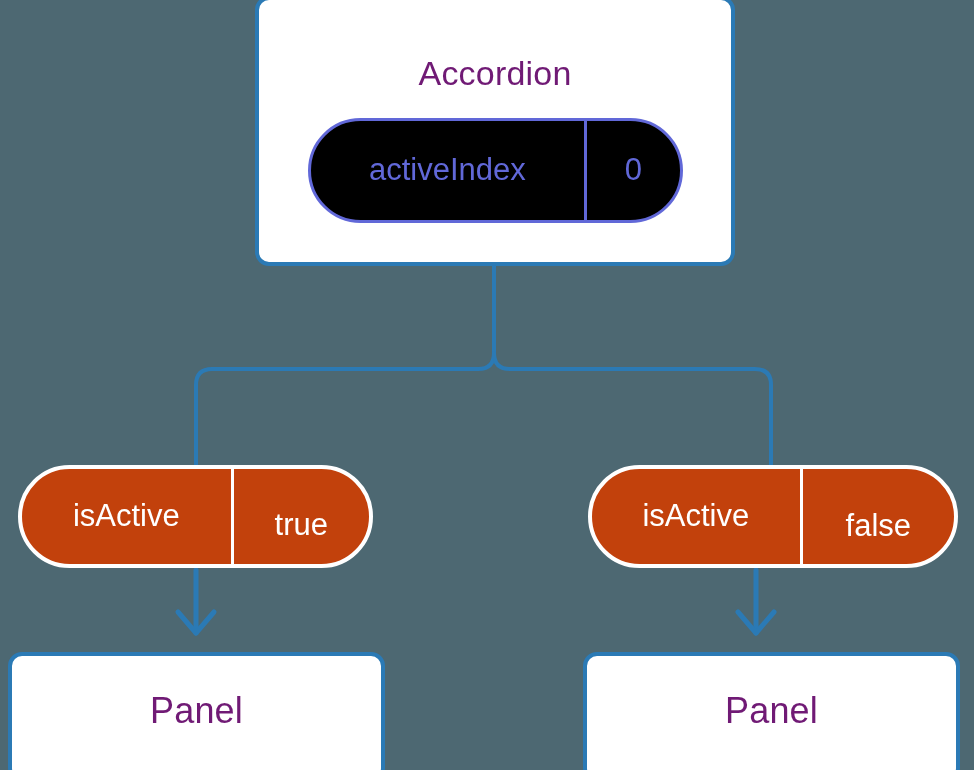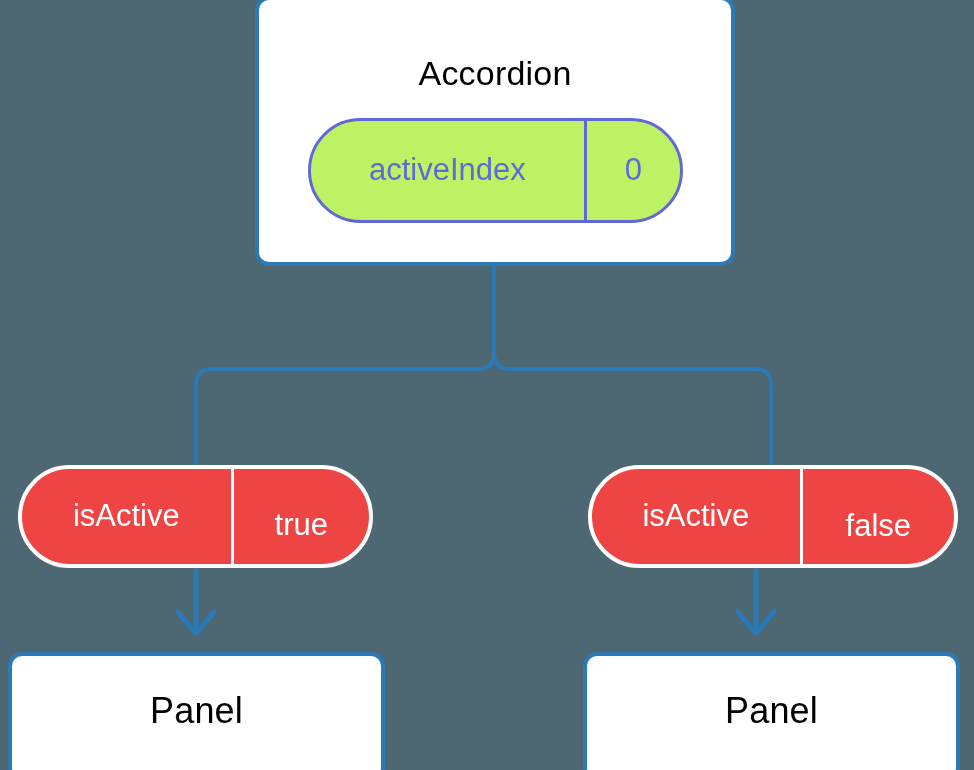--- a/index.html
+++ b/index.html
@@ -36,21 +36,21 @@
     z-index: 2;
     background: #ffffff;
     border: 4px solid #2b7ab5;
     border-radius: 14px;
     box-sizing: border-box;
     display: flex;
     flex-direction: column;
     align-items: center;
   }
   .component-title {
-    color: #000000;
+    color: #701a75;
     font-size: 34px;
     font-weight: 400;
     letter-spacing: 0.2px;
     line-height: 1;
     white-space: nowrap;
   }
 
   
   #accordion-box {
     left: 255px;
@@ -87,36 +87,36 @@
     align-items: center;
     justify-content: center;
     box-sizing: border-box;
     white-space: nowrap;
     line-height: 1;
   }
 
   
   .prop-pill.outline {
     border: 3px solid #6168d8;
-    background: #bef264;
+    background: #000000;
   }
   .prop-pill.outline .pill-key {
     color: #6168d8;
     font-size: 31px;
     border-right: 3px solid #6168d8;
   }
   .prop-pill.outline .pill-value {
     color: #6168d8;
     font-size: 31px;
   }
 
   
   .prop-pill.filled {
     border: 4px solid #ffffff;
-    background: #ef4444;
+    background: #c2410c;
   }
   .prop-pill.filled .pill-key {
     color: #ffffff;
     font-size: 31px;
     border-right: 3px solid #ffffff;
   }
   .prop-pill.filled .pill-value {
     color: #ffffff;
     font-size: 31px;
     margin-top: 19px;

